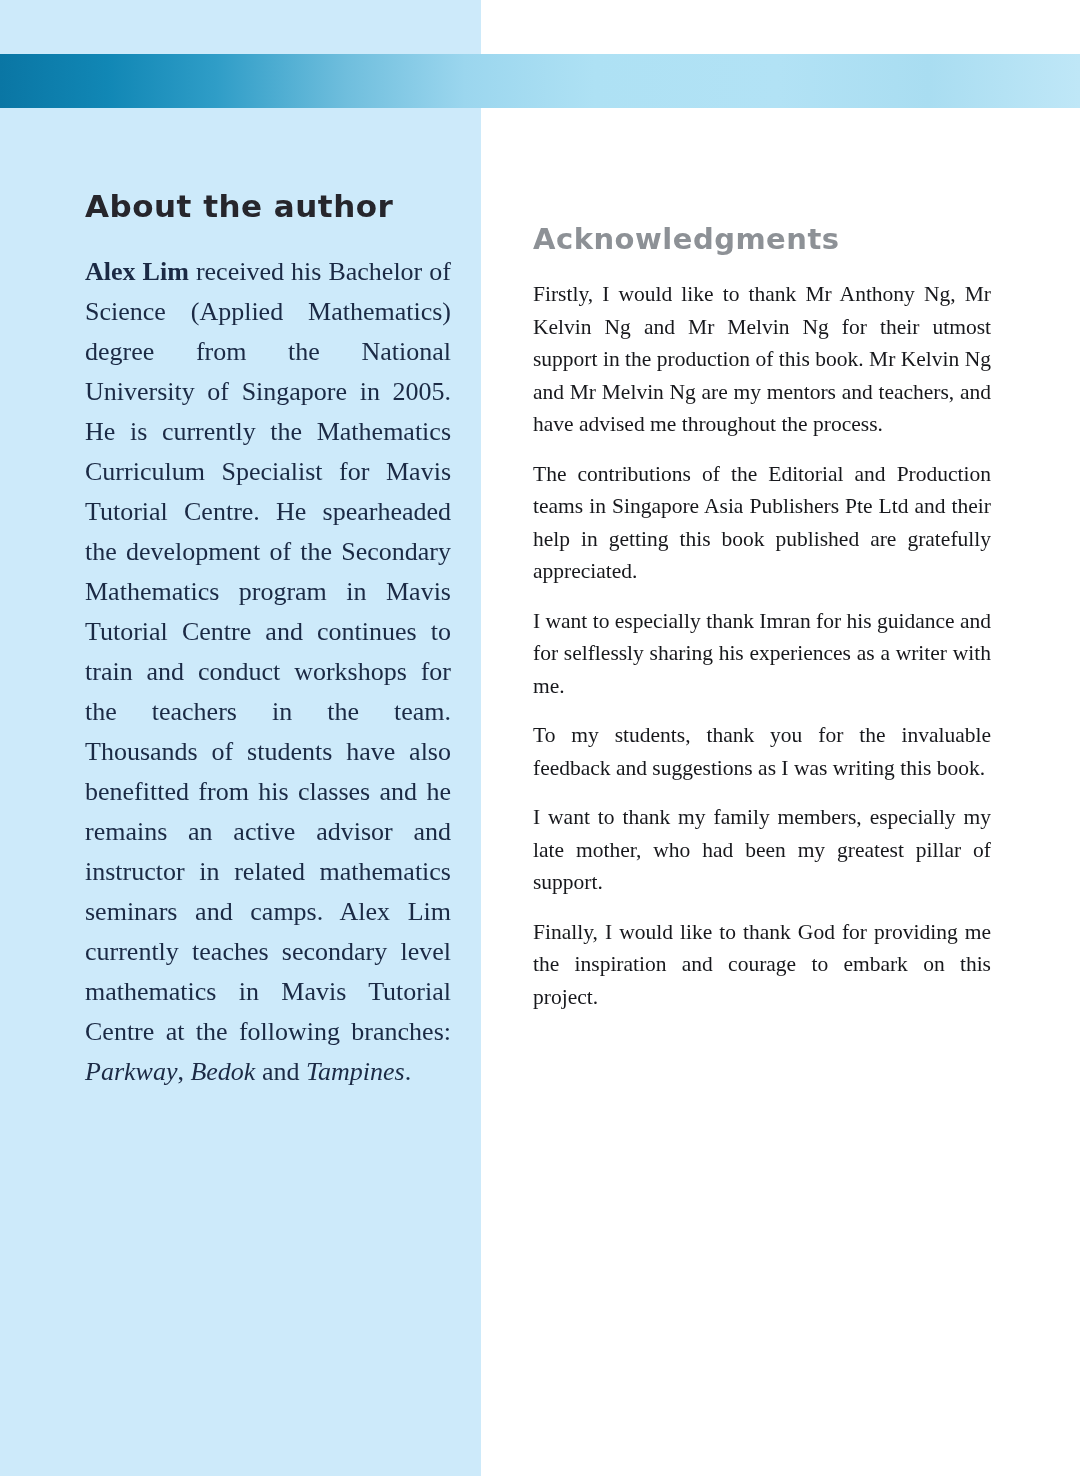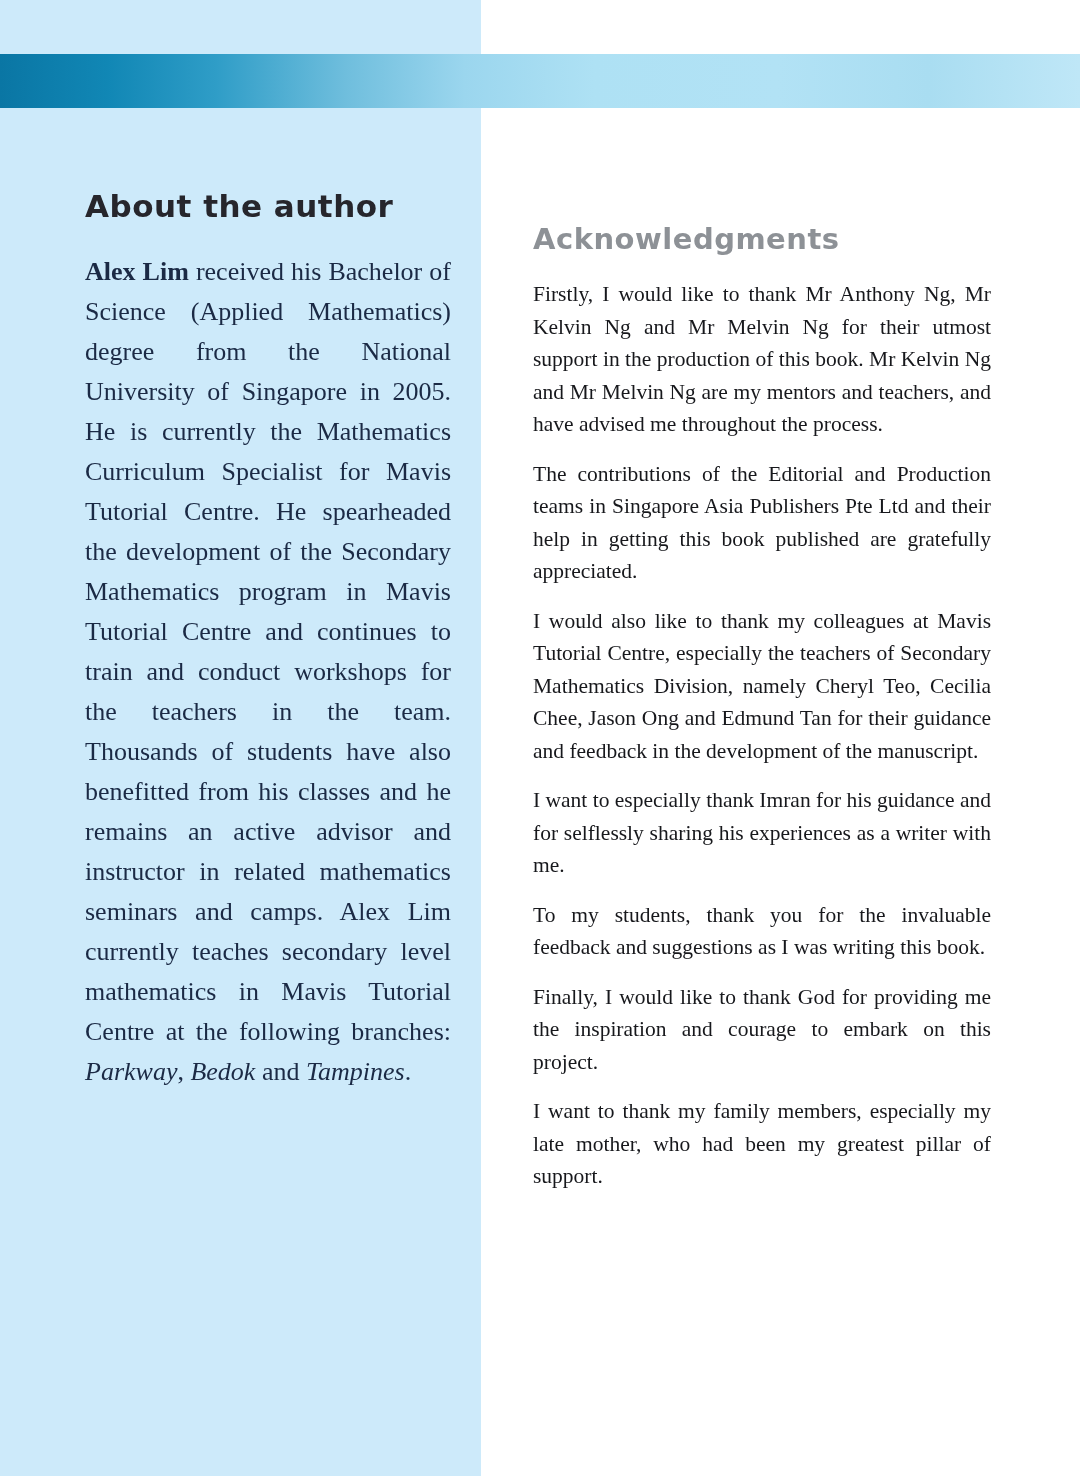--- a/index.html
+++ b/index.html
@@ -93,18 +93,17 @@
 
 <div class="left-content">
   <h1 class="about-title">About the author</h1>
   <p class="about-paragraph"><span class="seg-bold">Alex Lim</span><span class="seg-normal"> received his Bachelor of Science (Applied Mathematics) degree from the National University of Singapore in 2005. He is currently the Mathematics Curriculum Specialist for Mavis Tutorial Centre. He spearheaded the development of the Secondary Mathematics program in Mavis Tutorial Centre and continues to train and conduct workshops for the teachers in the team. Thousands of students have also benefitted from his classes and he remains an active advisor and instructor in related mathematics seminars and camps. Alex Lim currently teaches secondary level mathematics in Mavis Tutorial Centre at the following branches: </span><span class="seg-italic">Parkway</span><span class="seg-normal">, </span><span class="seg-italic">Bedok</span><span class="seg-normal"> and </span><span class="seg-italic">Tampines</span><span class="seg-normal">.</span></p>
 </div>
 
 <div class="right-content">
   <h2 class="ack-title">Acknowledgments</h2>
   <p class="ack-paragraph">Firstly, I would like to thank Mr Anthony Ng, Mr Kelvin Ng and Mr Melvin Ng for their utmost support in the production of this book. Mr Kelvin Ng and Mr Melvin Ng are my mentors and teachers, and have advised me throughout the process.</p>
   <p class="ack-paragraph">The contributions of the Editorial and Production teams in Singapore Asia Publishers Pte Ltd and their help in getting this book published are gratefully appreciated.</p>
-  <p class="ack-paragraph">I would also like to thank my colleagues at Mavis Tutorial Centre, especially the teachers of Secondary Mathematics Division, namely Cheryl Teo, Cecilia Chee, Jason Ong and Edmund Tan for their guidance and feedback in the development of the manuscript.</p>
   <p class="ack-paragraph">I want to especially thank Imran for his guidance and for selflessly sharing his experiences as a writer with me.</p>
   <p class="ack-paragraph">To my students, thank you for the invaluable feedback and suggestions as I was writing this book.</p>
+  <p class="ack-paragraph">I want to thank my family members, especially my late mother, who had been my greatest pillar of support.</p>
   <p class="ack-paragraph">Finally, I would like to thank God for providing me the inspiration and courage to embark on this project.</p>
-  <p class="ack-paragraph">I want to thank my family members, especially my late mother, who had been my greatest pillar of support.</p>
 </div>
 
 </body></html>

